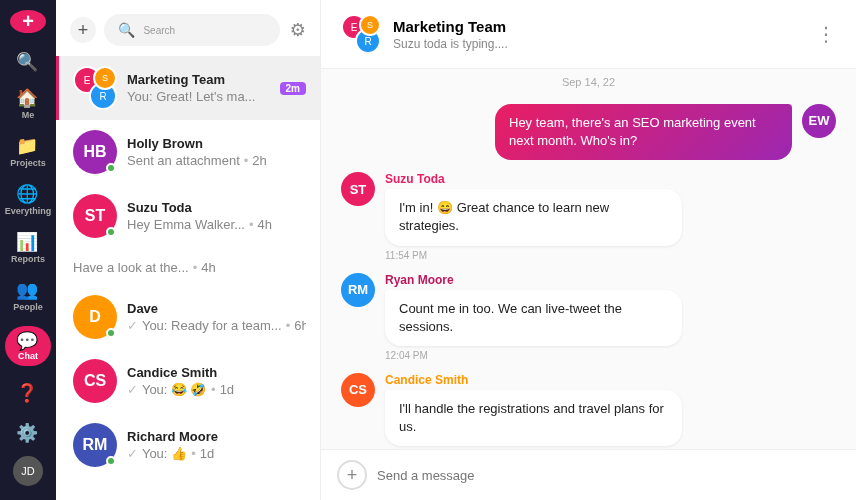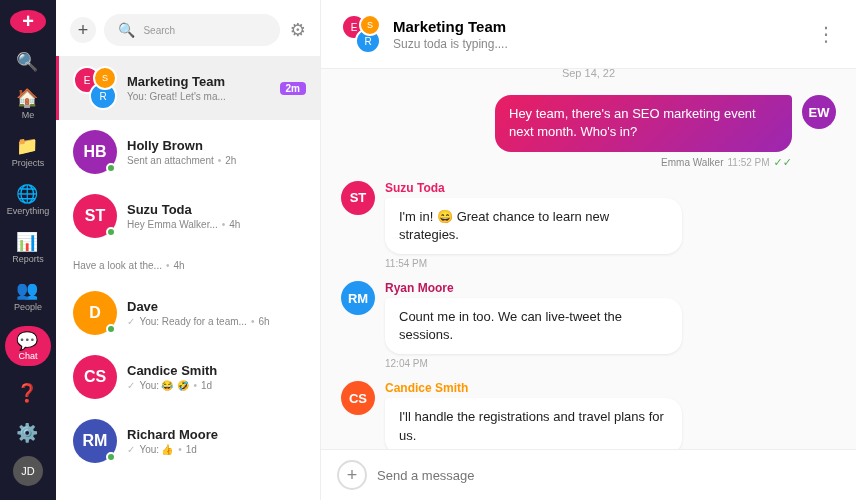--- a/index.html
+++ b/index.html
@@ -20,21 +20,21 @@
       width: 36px; height: 36px; background: #e91e63; border-radius: 50%;
       display: flex; align-items: center; justify-content: center;
       color: #fff; font-size: 20px; font-weight: bold; margin-bottom: 8px;
     }
     .nav-item {
       display: flex; flex-direction: column; align-items: center;
       padding: 6px 4px; border-radius: 10px; cursor: pointer; width: 50px;
       color: #aaa; font-size: 9px; gap: 2px;
     }
     .nav-item .icon { font-size: 18px; }
-    .nav-item-label { font-size: 9px; text-align: left; line-height: 1.1; }
+    .nav-item-label { font-size: 9px; text-align: left; line-height: 1.1; font-weight: bold; }
     .nav-item.chat-active { color: #e91e63; }
     .nav-item.chat-active .chat-pill {
       background: #e91e63; border-radius: 20px; padding: 4px 6px;
       display: flex; flex-direction: column; align-items: center; width: 46px;
     }
     .nav-bottom { display: flex; flex-direction: column; align-items: center; gap: 6px; }
     .nav-avatar-sm {
       width: 30px; height: 30px; border-radius: 50%; background: #555;
       display: flex; align-items: center; justify-content: center; font-size: 12px; color: #fff;
     }
@@ -82,21 +82,21 @@
     .avatar-group .av2 {
       width: 28px; height: 28px; border-radius: 50%; position: absolute; bottom: 0; right: 0;
       border: 2px solid #fff;
     }
     .online-dot {
       width: 10px; height: 10px; border-radius: 50%; background: #4caf50;
       position: absolute; bottom: 1px; right: 1px; border: 2px solid #fff;
     }
     .chat-info { flex: 1; min-width: 0; }
     .chat-name { font-weight: 600; font-size: 13px; color: #222; }
-    .chat-preview { font-size: 10px; color: #888; white-space: nowrap; overflow: hidden; text-overflow: ellipsis; margin-top: 2px; display: flex; align-items: center; gap: 4px; }
+    .chat-preview { font-size: 13px; color: #888; white-space: nowrap; overflow: hidden; text-overflow: ellipsis; margin-top: 2px; display: flex; align-items: center; gap: 4px; }
     .chat-meta { display: flex; flex-direction: column; align-items: flex-end; gap: 4px; flex-shrink: 0; }
     .badge { background: #a855f7; color: #fff; border-radius: 4px; font-size: 10px; padding: 1px 6px; font-weight: 600; }
 
     
     .main { flex: 1; display: flex; flex-direction: column; background: #fff; }
     .chat-header {
       display: flex; align-items: center; justify-content: space-between;
       padding: 14px 20px; border-bottom: 1px solid #eee;
     }
     .chat-header-left { display: flex; align-items: center; gap: 12px; }
@@ -302,25 +302,20 @@
 
   <div class="messages-area">
     <div class="date-divider">Sep 14, 22</div>
 
     <div class="msg-row mine">
       <div class="msg-avatar" style="background:#9c27b0;">EW</div>
       <div class="msg-content">
         <div class="msg-bubble mine">
           Hey team, there's an SEO marketing event next month. Who's in?
         </div>
-        <div class="msg-time mine">
-          <span style="color:#888;">Emma Walker</span>
-          <span>11:52 PM</span>
-          <span class="check-mark">✓✓</span>
-        </div>
       </div>
     </div>
 
     <div class="msg-row">
       <div class="msg-avatar" style="background:#e91e63;">ST</div>
       <div class="msg-content">
         <div class="msg-sender sender-suzu">Suzu Toda</div>
         <div class="msg-bubble other">
           I'm in! 😄 Great chance to learn new strategies.
         </div>

